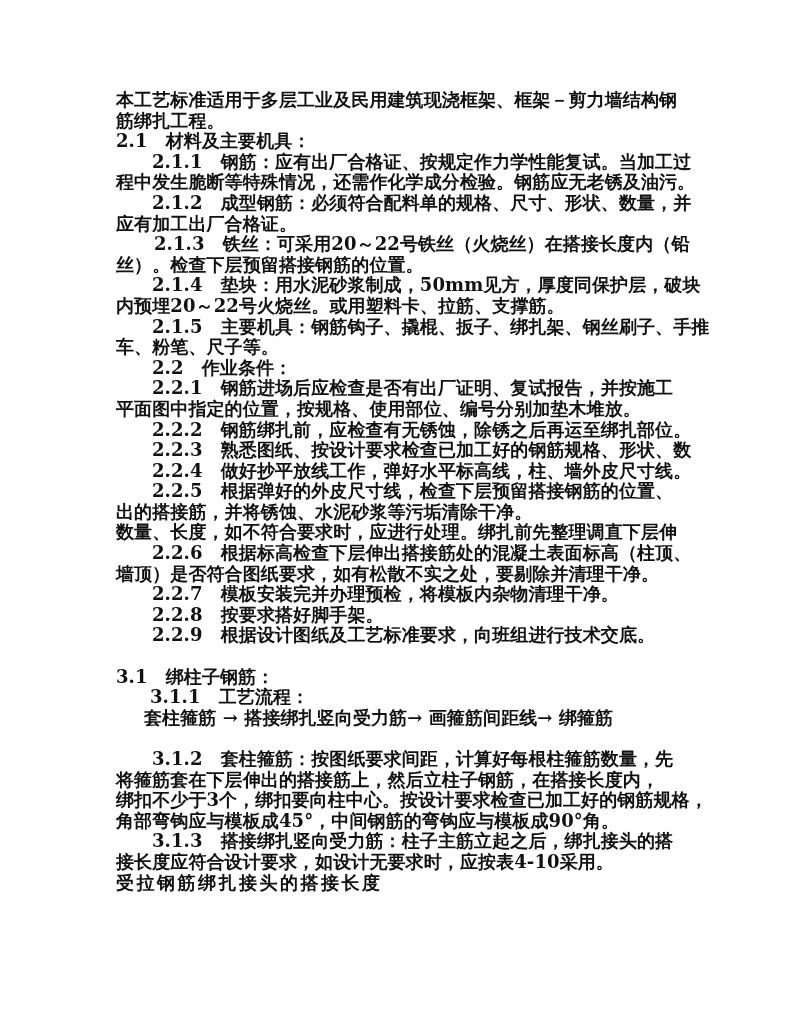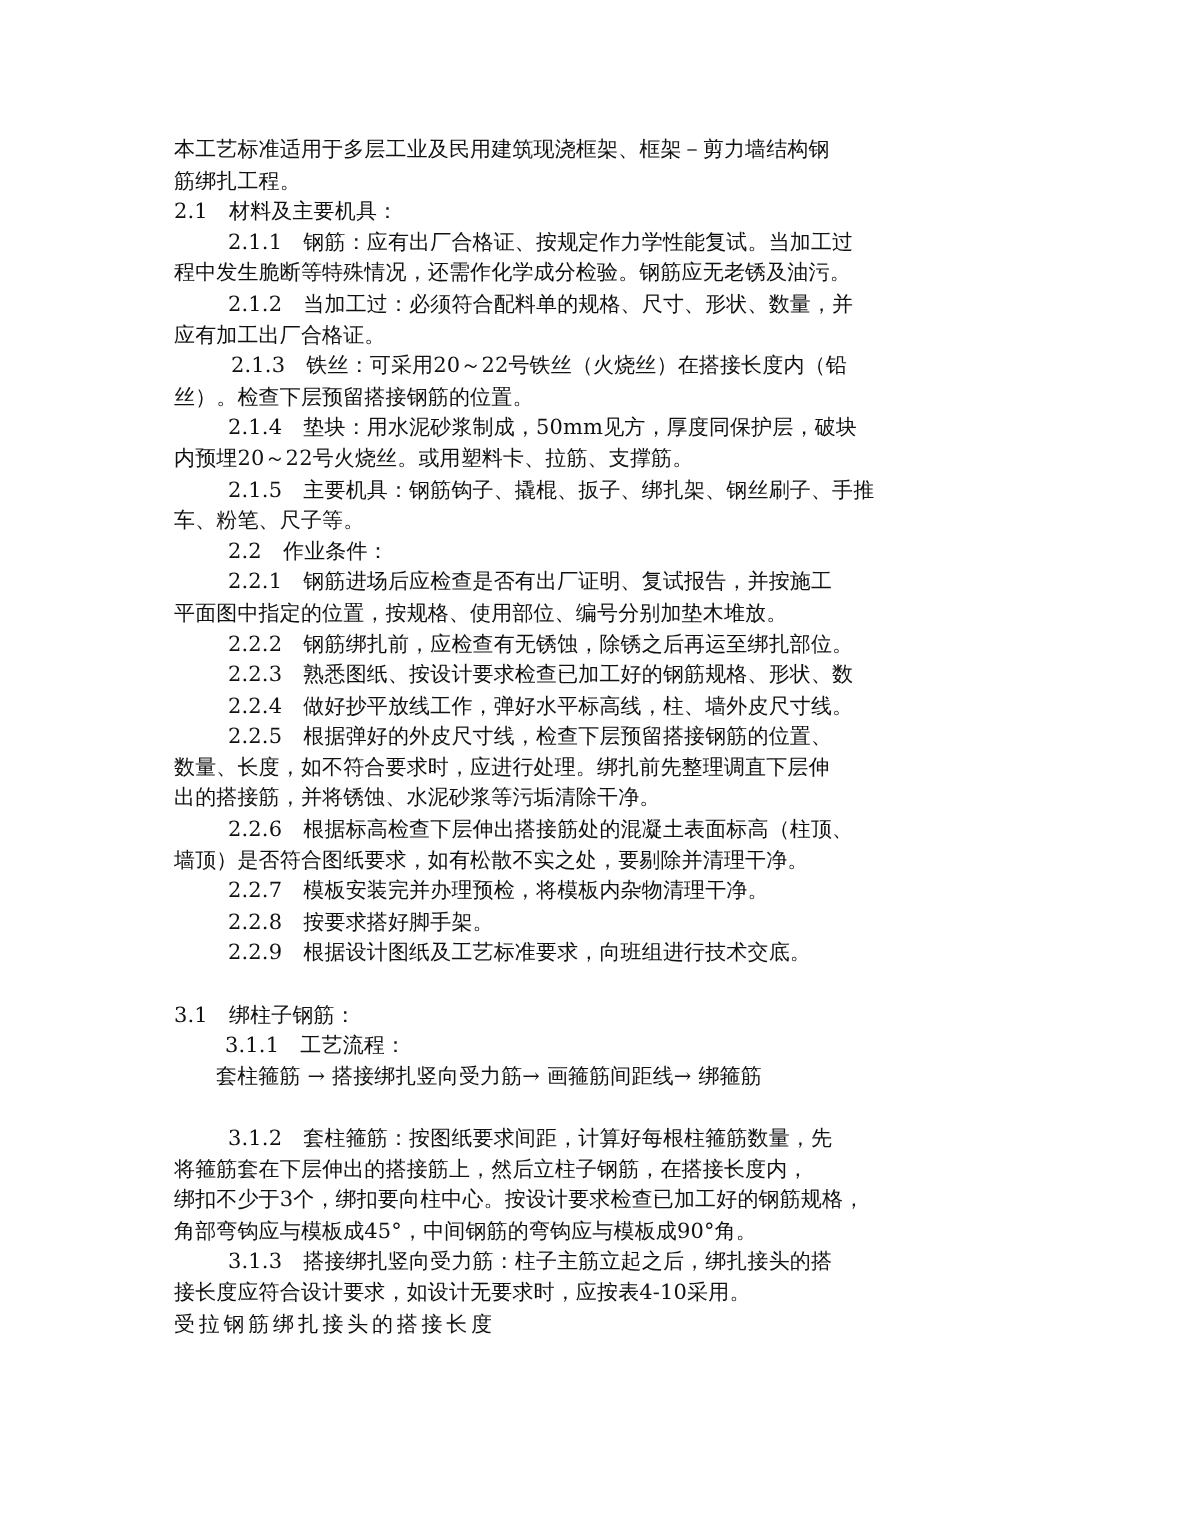--- a/index.html
+++ b/index.html
@@ -1,39 +1,39 @@
 <!DOCTYPE html>
 <html><head>
 <meta charset="utf-8">
 <style>
   html, body { margin: 0; padding: 0; background: #ffffff; }
   body { width: 791px; height: 1024px; position: relative; overflow: hidden;
          font-family: "DejaVu Serif", "Liberation Serif", serif; color: #111; }
   .page { position: absolute; left: 116px; top: 90px; width: 566px; }
-  .line { height: 20.6px; line-height: 20.6px; font-size: 14px; white-space: nowrap; letter-spacing: 0.1px; }
+  .line { height: 20.6px; line-height: 20.6px; font-size: 18px; white-space: nowrap; letter-spacing: 0.1px; font-weight: bold; }
   .ind1 { padding-left: 36px; }
   .ind2 { padding-left: 38px; }
   .ind3 { padding-left: 34px; }
   .flow { padding-left: 28px; }
   .blank { height: 20.6px; }
   .caption { text-align: left; padding-right: 4px; letter-spacing: 2.5px; }
 </style>
 </head>
 <body>
 
 <div class="page">
   <div class="line">本工艺标准适用于多层工业及民用建筑现浇框架、框架－剪力墙结构钢</div>
   <div class="line">筋绑扎工程。</div>
 
   <div class="line">2.1　材料及主要机具：</div>
 
   <div class="line ind1">2.1.1　钢筋：应有出厂合格证、按规定作力学性能复试。当加工过</div>
   <div class="line">程中发生脆断等特殊情况，还需作化学成分检验。钢筋应无老锈及油污。</div>
 
-  <div class="line ind1">2.1.2　当加工过：必须符合配料单的规格、尺寸、形状、数量，并</div>
+  <div class="line ind1">2.1.2　成型钢筋：必须符合配料单的规格、尺寸、形状、数量，并</div>
   <div class="line">应有加工出厂合格证。</div>
 
   <div class="line ind2">2.1.3　铁丝：可采用20～22号铁丝（火烧丝）在搭接长度内（铅</div>
   <div class="line">丝）。检查下层预留搭接钢筋的位置。</div>
 
   <div class="line ind1">2.1.4　垫块：用水泥砂浆制成，50mm见方，厚度同保护层，破块</div>
   <div class="line">内预埋20～22号火烧丝。或用塑料卡、拉筋、支撑筋。</div>
 
   <div class="line ind1">2.1.5　主要机具：钢筋钩子、撬棍、扳子、绑扎架、钢丝刷子、手推</div>
   <div class="line">车、粉笔、尺子等。</div>
@@ -43,22 +43,22 @@
   <div class="line ind1">2.2.1　钢筋进场后应检查是否有出厂证明、复试报告，并按施工</div>
   <div class="line">平面图中指定的位置，按规格、使用部位、编号分别加垫木堆放。</div>
 
   <div class="line ind1">2.2.2　钢筋绑扎前，应检查有无锈蚀，除锈之后再运至绑扎部位。</div>
 
   <div class="line ind1">2.2.3　熟悉图纸、按设计要求检查已加工好的钢筋规格、形状、数</div>
 
   <div class="line ind1">2.2.4　做好抄平放线工作，弹好水平标高线，柱、墙外皮尺寸线。</div>
 
   <div class="line ind1">2.2.5　根据弹好的外皮尺寸线，检查下层预留搭接钢筋的位置、</div>
+  <div class="line">出的搭接筋，并将锈蚀、水泥砂浆等污垢清除干净。</div>
   <div class="line">数量、长度，如不符合要求时，应进行处理。绑扎前先整理调直下层伸</div>
-  <div class="line">出的搭接筋，并将锈蚀、水泥砂浆等污垢清除干净。</div>
 
   <div class="line ind1">2.2.6　根据标高检查下层伸出搭接筋处的混凝土表面标高（柱顶、</div>
   <div class="line">墙顶）是否符合图纸要求，如有松散不实之处，要剔除并清理干净。</div>
 
   <div class="line ind1">2.2.7　模板安装完并办理预检，将模板内杂物清理干净。</div>
   <div class="line ind1">2.2.8　按要求搭好脚手架。</div>
   <div class="line ind1">2.2.9　根据设计图纸及工艺标准要求，向班组进行技术交底。</div>
 
   <div class="blank"></div>
 

